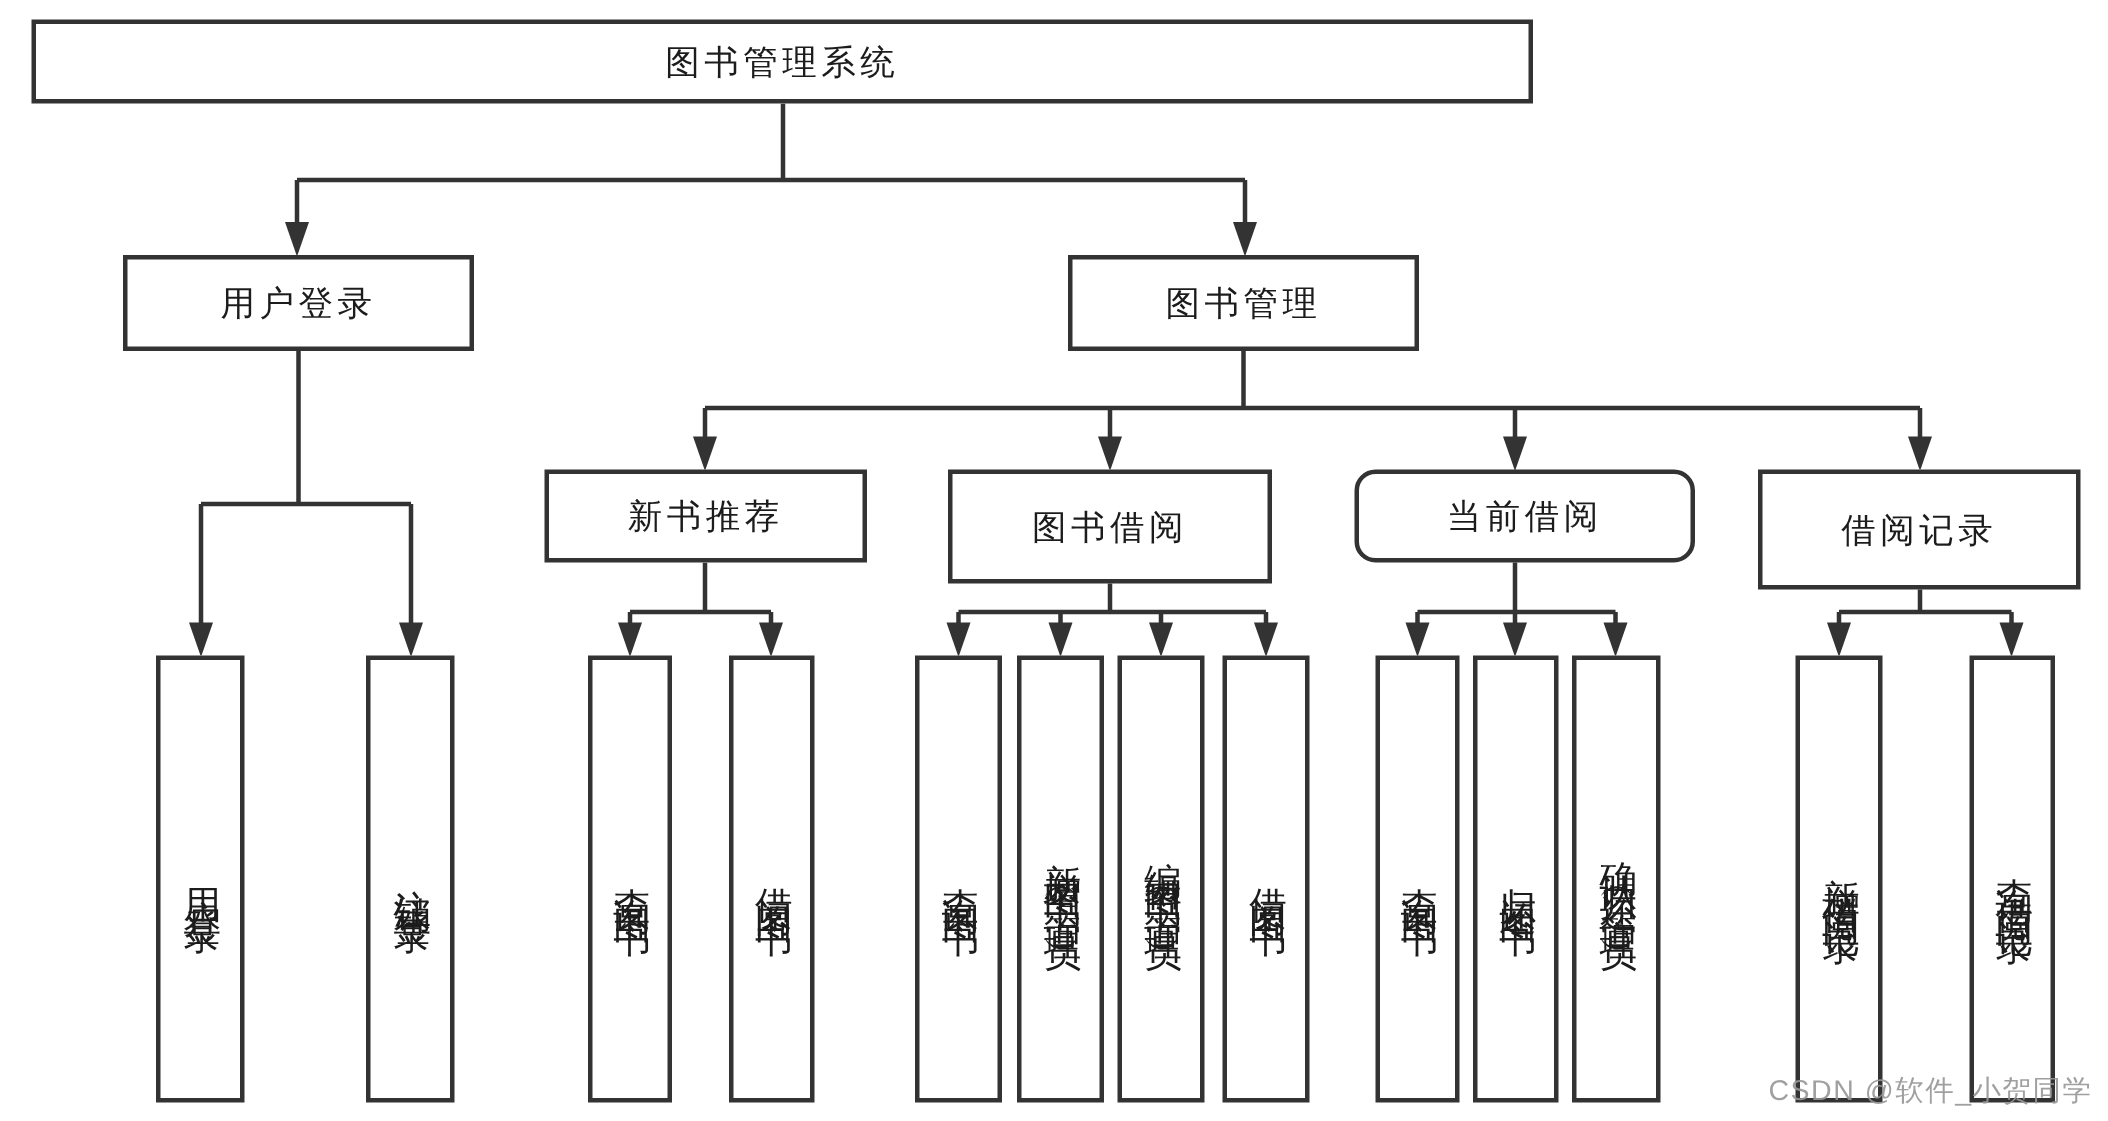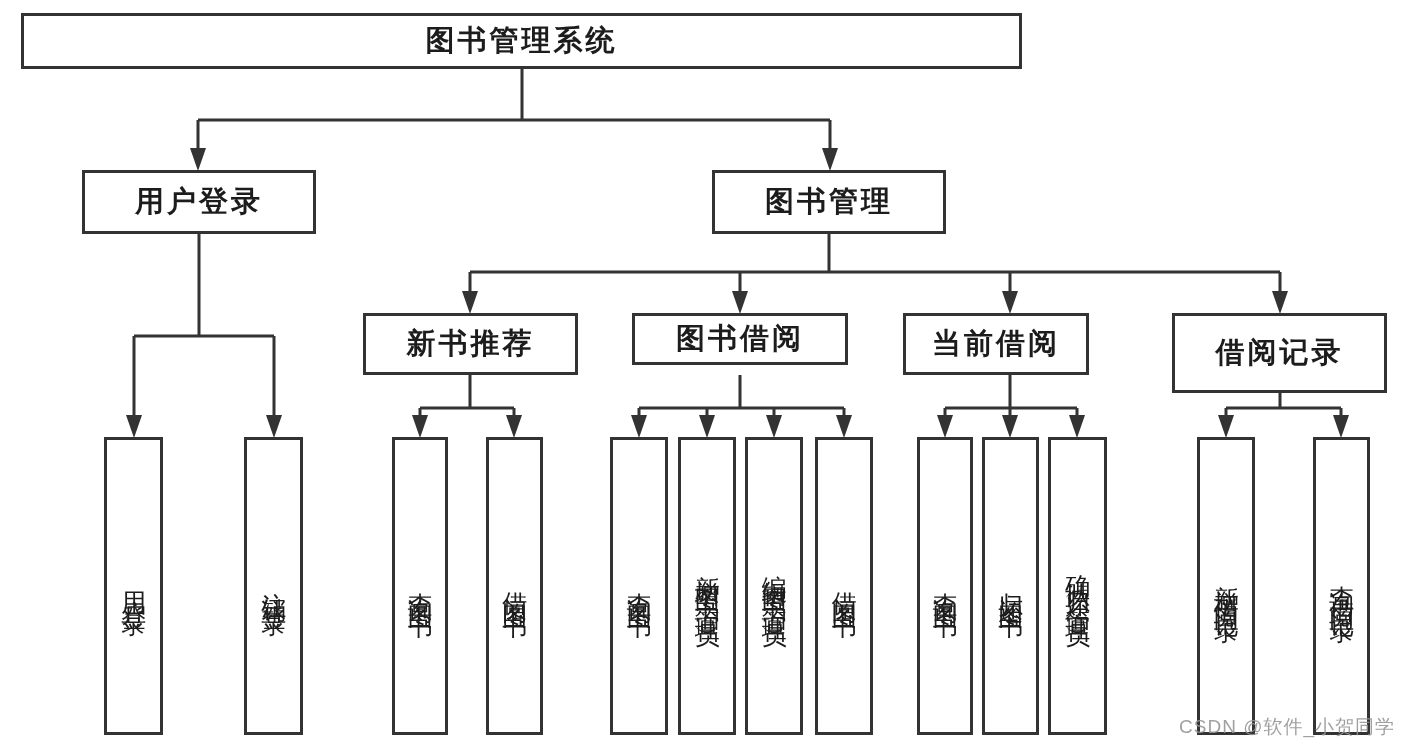--- a/index.html
+++ b/index.html
@@ -17,24 +17,23 @@
     position: absolute;
     border: 3px solid #333333;
     background: #ffffff;
     color: #1c1c1c;
     display: flex;
     align-items: center;
     justify-content: center;
     z-index: 2;
   }
   .h-box {
-    font-size: 29px;
+    font-size: 23px;
     letter-spacing: 3px;
     white-space: nowrap;
-    font-weight: bold;
   }
   .v-box {
     writing-mode: vertical-rl;
     font-size: 25px;
     letter-spacing: 7px;
     line-height: 1.1;
   }
   .watermark {
     position: absolute;
     right: 10px;
@@ -91,22 +90,22 @@
       <polygon points="1333,415 1349,415 1341,438"></polygon>
     </g>
   </svg>
 
   <div class="box h-box" style="left:21px; top:13px; width:1001px; height:56px;">图书管理系统</div>
 
   <div class="box h-box" style="left:82px; top:170px; width:234px; height:64px;">用户登录</div>
   <div class="box h-box" style="left:363px; top:313px; width:215px; height:62px;">新书推荐</div>
 
   <div class="box h-box" style="left:712px; top:170px; width:234px; height:64px;">图书管理</div>
-  <div class="box h-box" style="left:632px; top:313px; width:216px; height:52px;">图书借阅</div>
-  <div class="box h-box" style="left:903px; top:313px; width:186px; height:62px;">当前借阅</div>
+  <div class="box h-box" style="left:632px; top:313px; width:216px; height:76px;">图书借阅</div>
+  <div class="box h-box" style="left:903px; top:313px; width:227px; height:62px;border-radius:14px;">当前借阅</div>
   <div class="box h-box" style="left:1172px; top:313px; width:215px; height:80px;">借阅记录</div>
 
   <div class="box v-box" style="left:104px; top:437px; width:59px; height:298px;">用户登录</div>
   <div class="box v-box" style="left:244px; top:437px; width:59px; height:298px;">注销登录</div>
 
   <div class="box v-box" style="left:392px; top:437px; width:56px; height:298px;">查询图书</div>
   <div class="box v-box" style="left:486px; top:437px; width:57px; height:298px;">借阅图书</div>
 
   <div class="box v-box" style="left:610px; top:437px; width:58px; height:298px;">查询图书</div>
   <div class="box v-box" style="left:678px; top:437px; width:58px; height:298px;">新增图书（管理员）</div>

